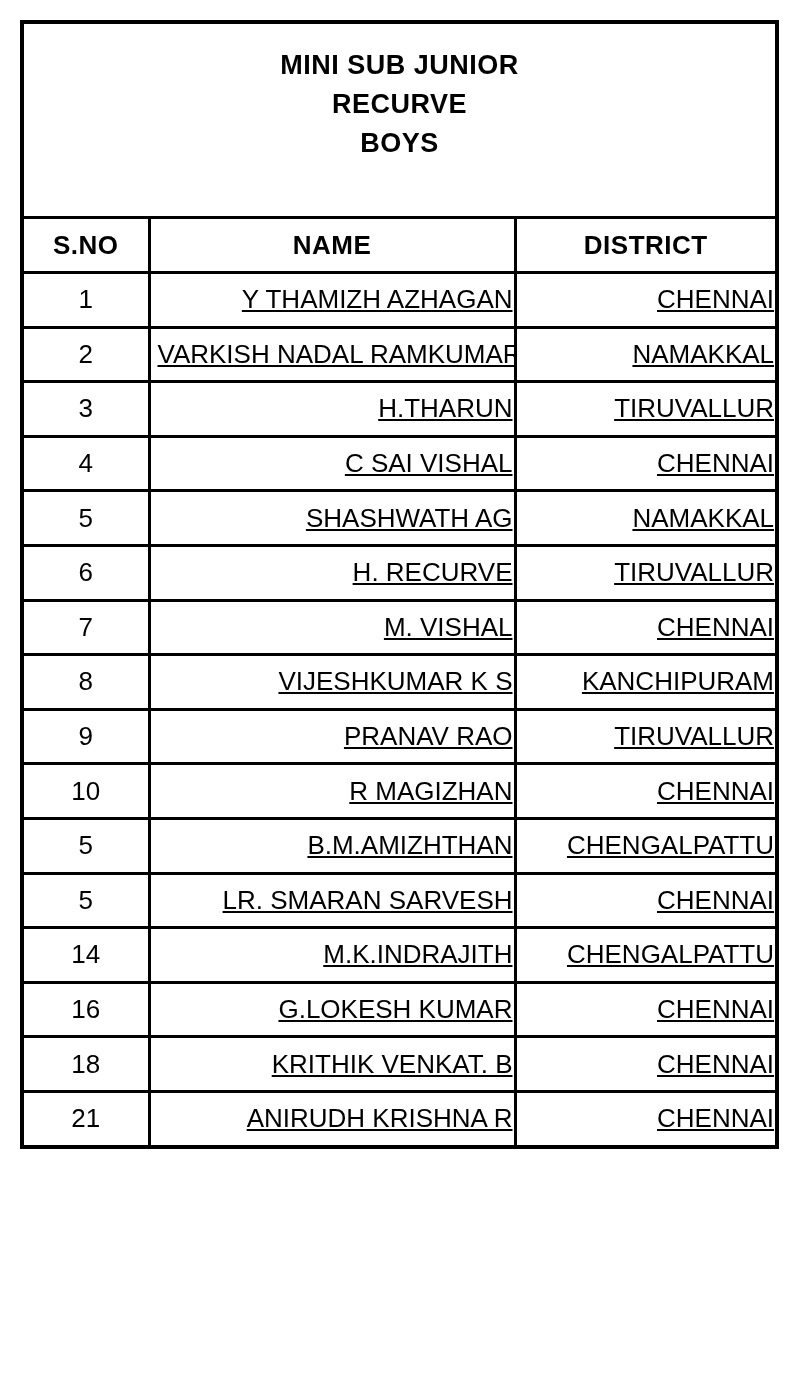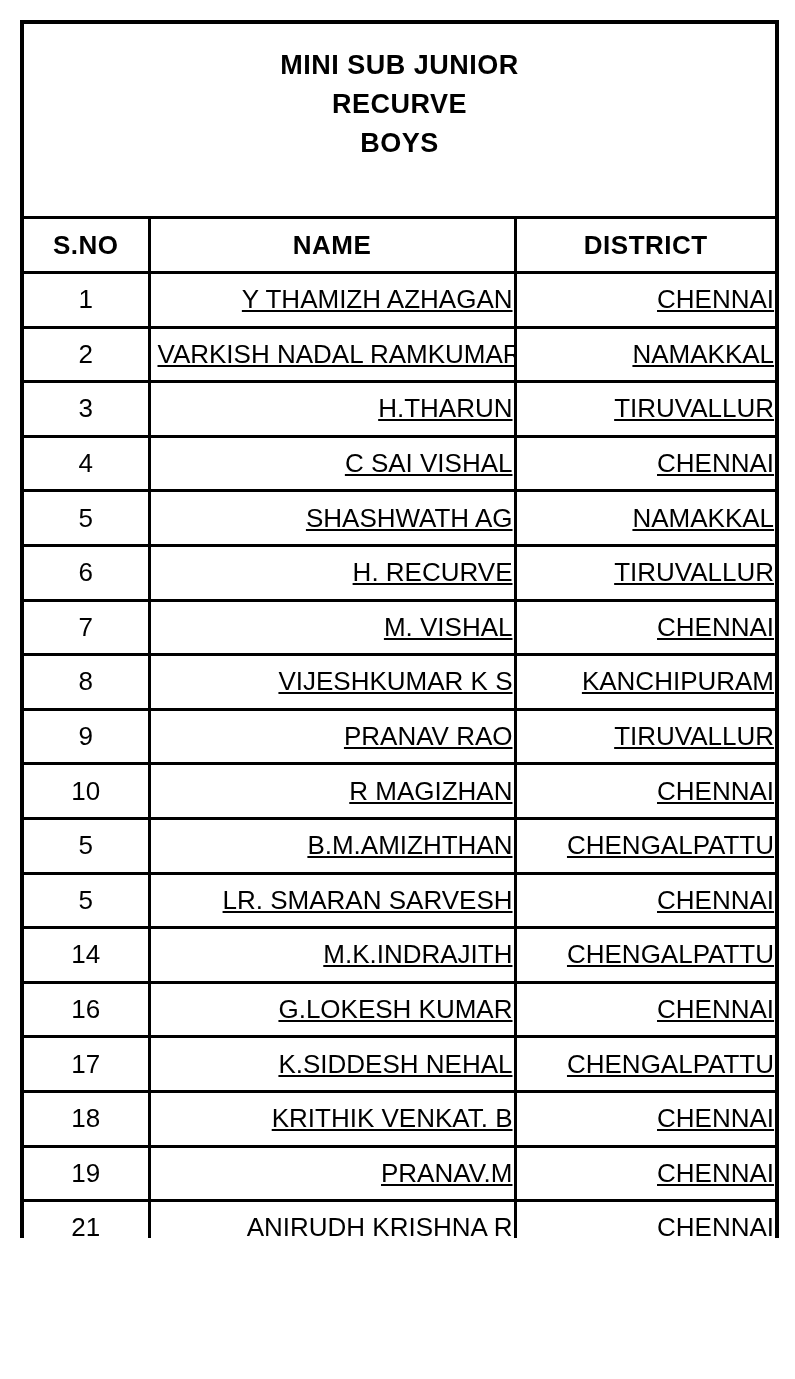--- a/index.html
+++ b/index.html
@@ -155,32 +155,22 @@
     <td class="sno">14</td>
     <td class="name">M.K.INDRAJITH</td>
     <td class="district">CHENGALPATTU</td>
   </tr>
         <tr>
     <td class="sno">16</td>
     <td class="name">G.LOKESH KUMAR</td>
     <td class="district">CHENNAI</td>
   </tr>
         <tr>
-    <td class="sno">17</td>
-    <td class="name">K.SIDDESH NEHAL</td>
-    <td class="district">CHENGALPATTU</td>
-  </tr>
-        <tr>
     <td class="sno">18</td>
     <td class="name">KRITHIK VENKAT. B</td>
-    <td class="district">CHENNAI</td>
-  </tr>
-        <tr>
-    <td class="sno">19</td>
-    <td class="name">PRANAV.M</td>
     <td class="district">CHENNAI</td>
   </tr>
         <tr>
     <td class="sno">21</td>
     <td class="name">ANIRUDH KRISHNA R</td>
     <td class="district">CHENNAI</td>
   </tr>
       </tbody>
   </table>
 </div>

